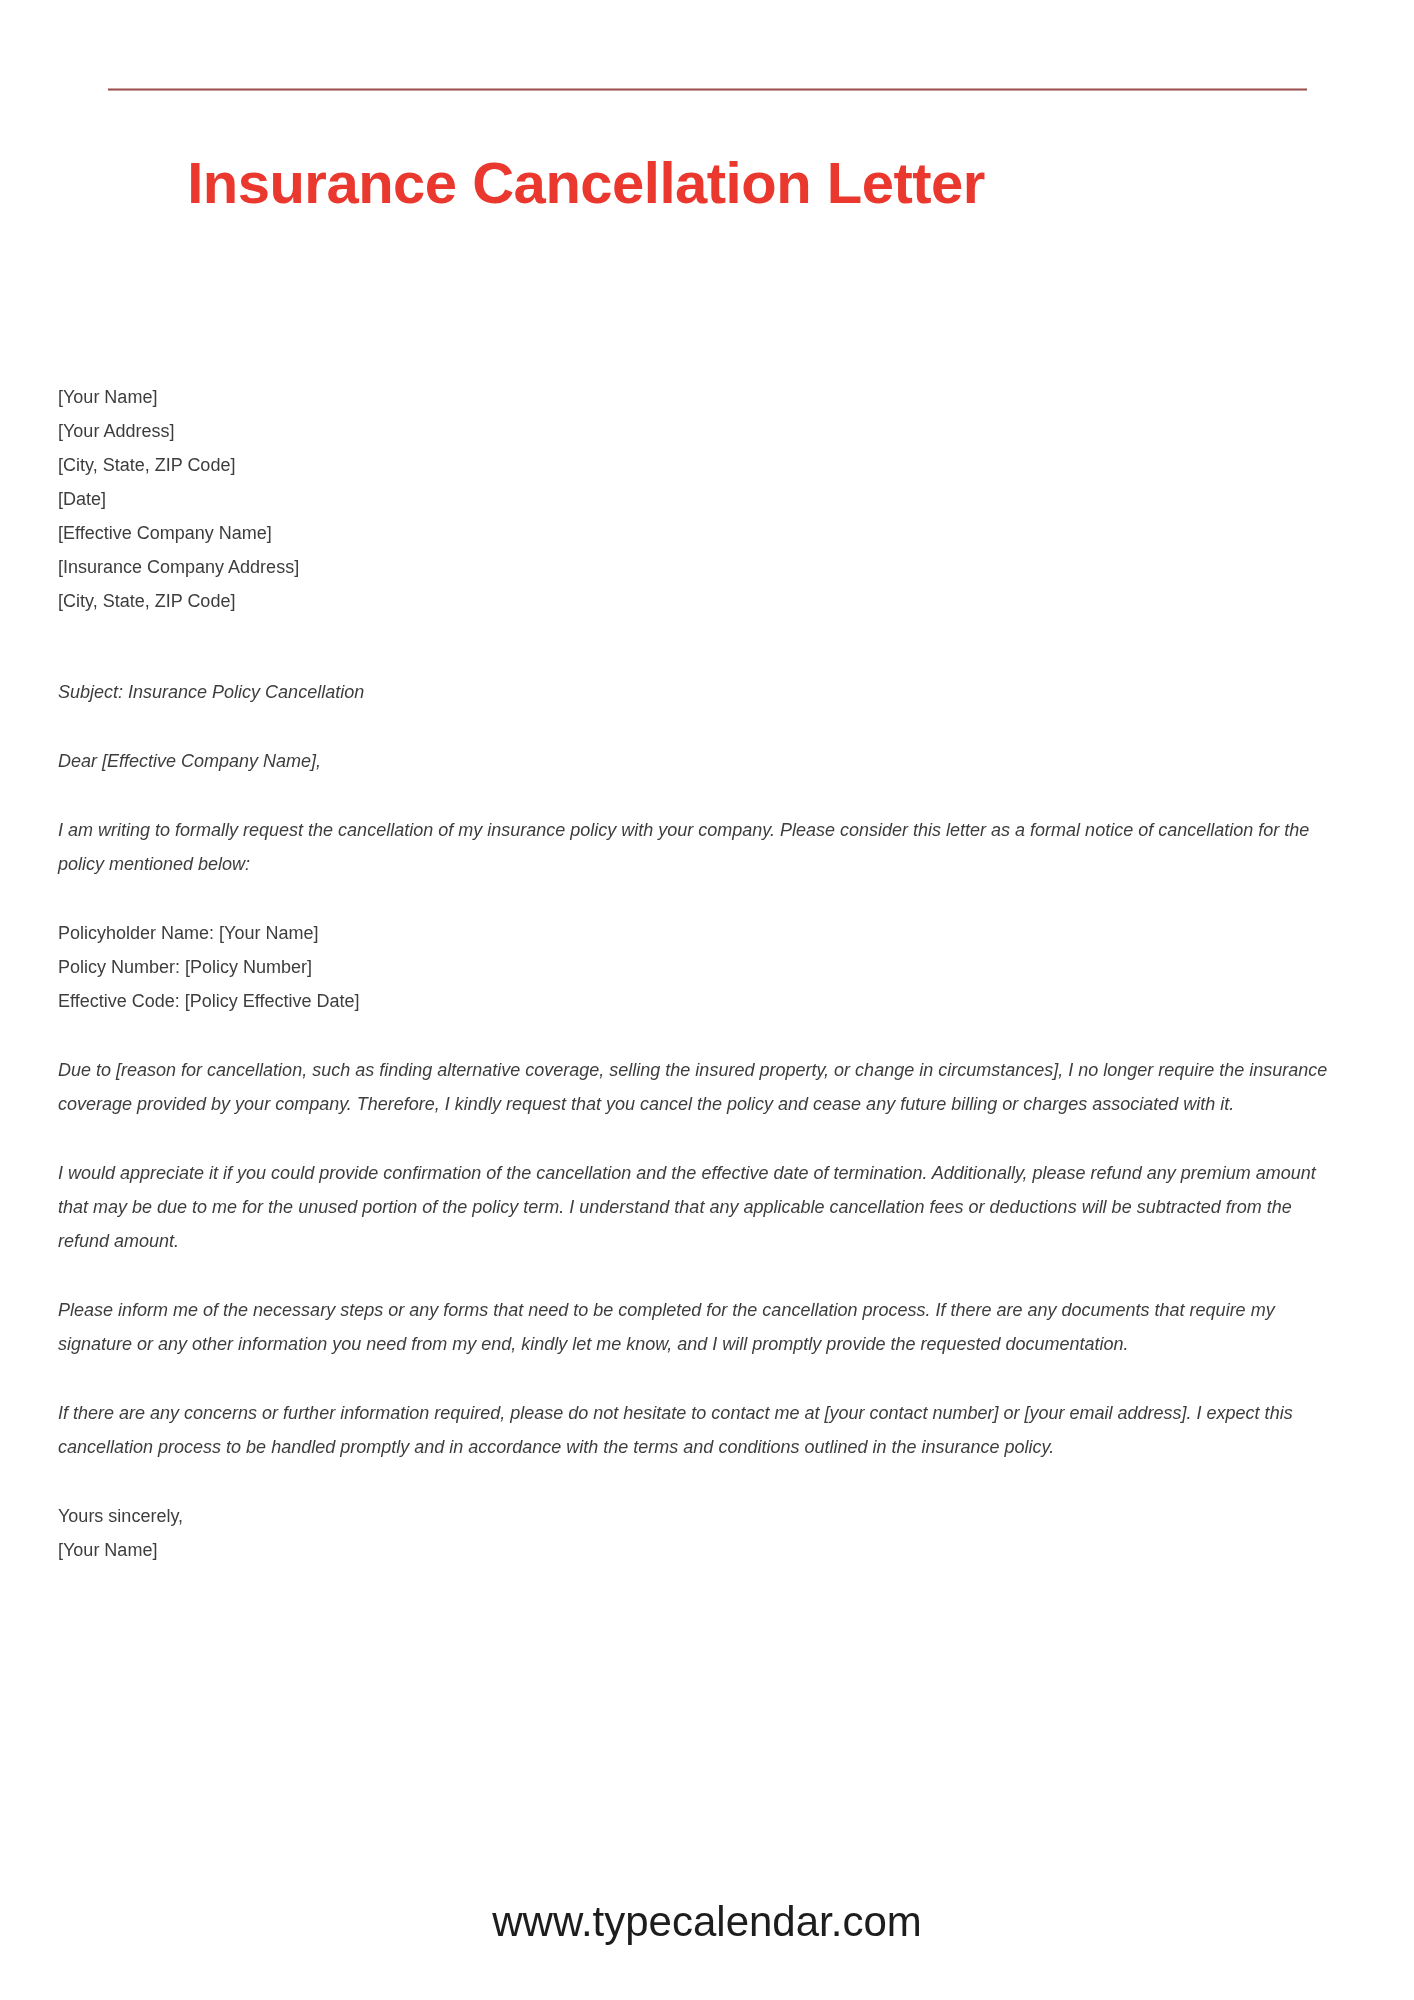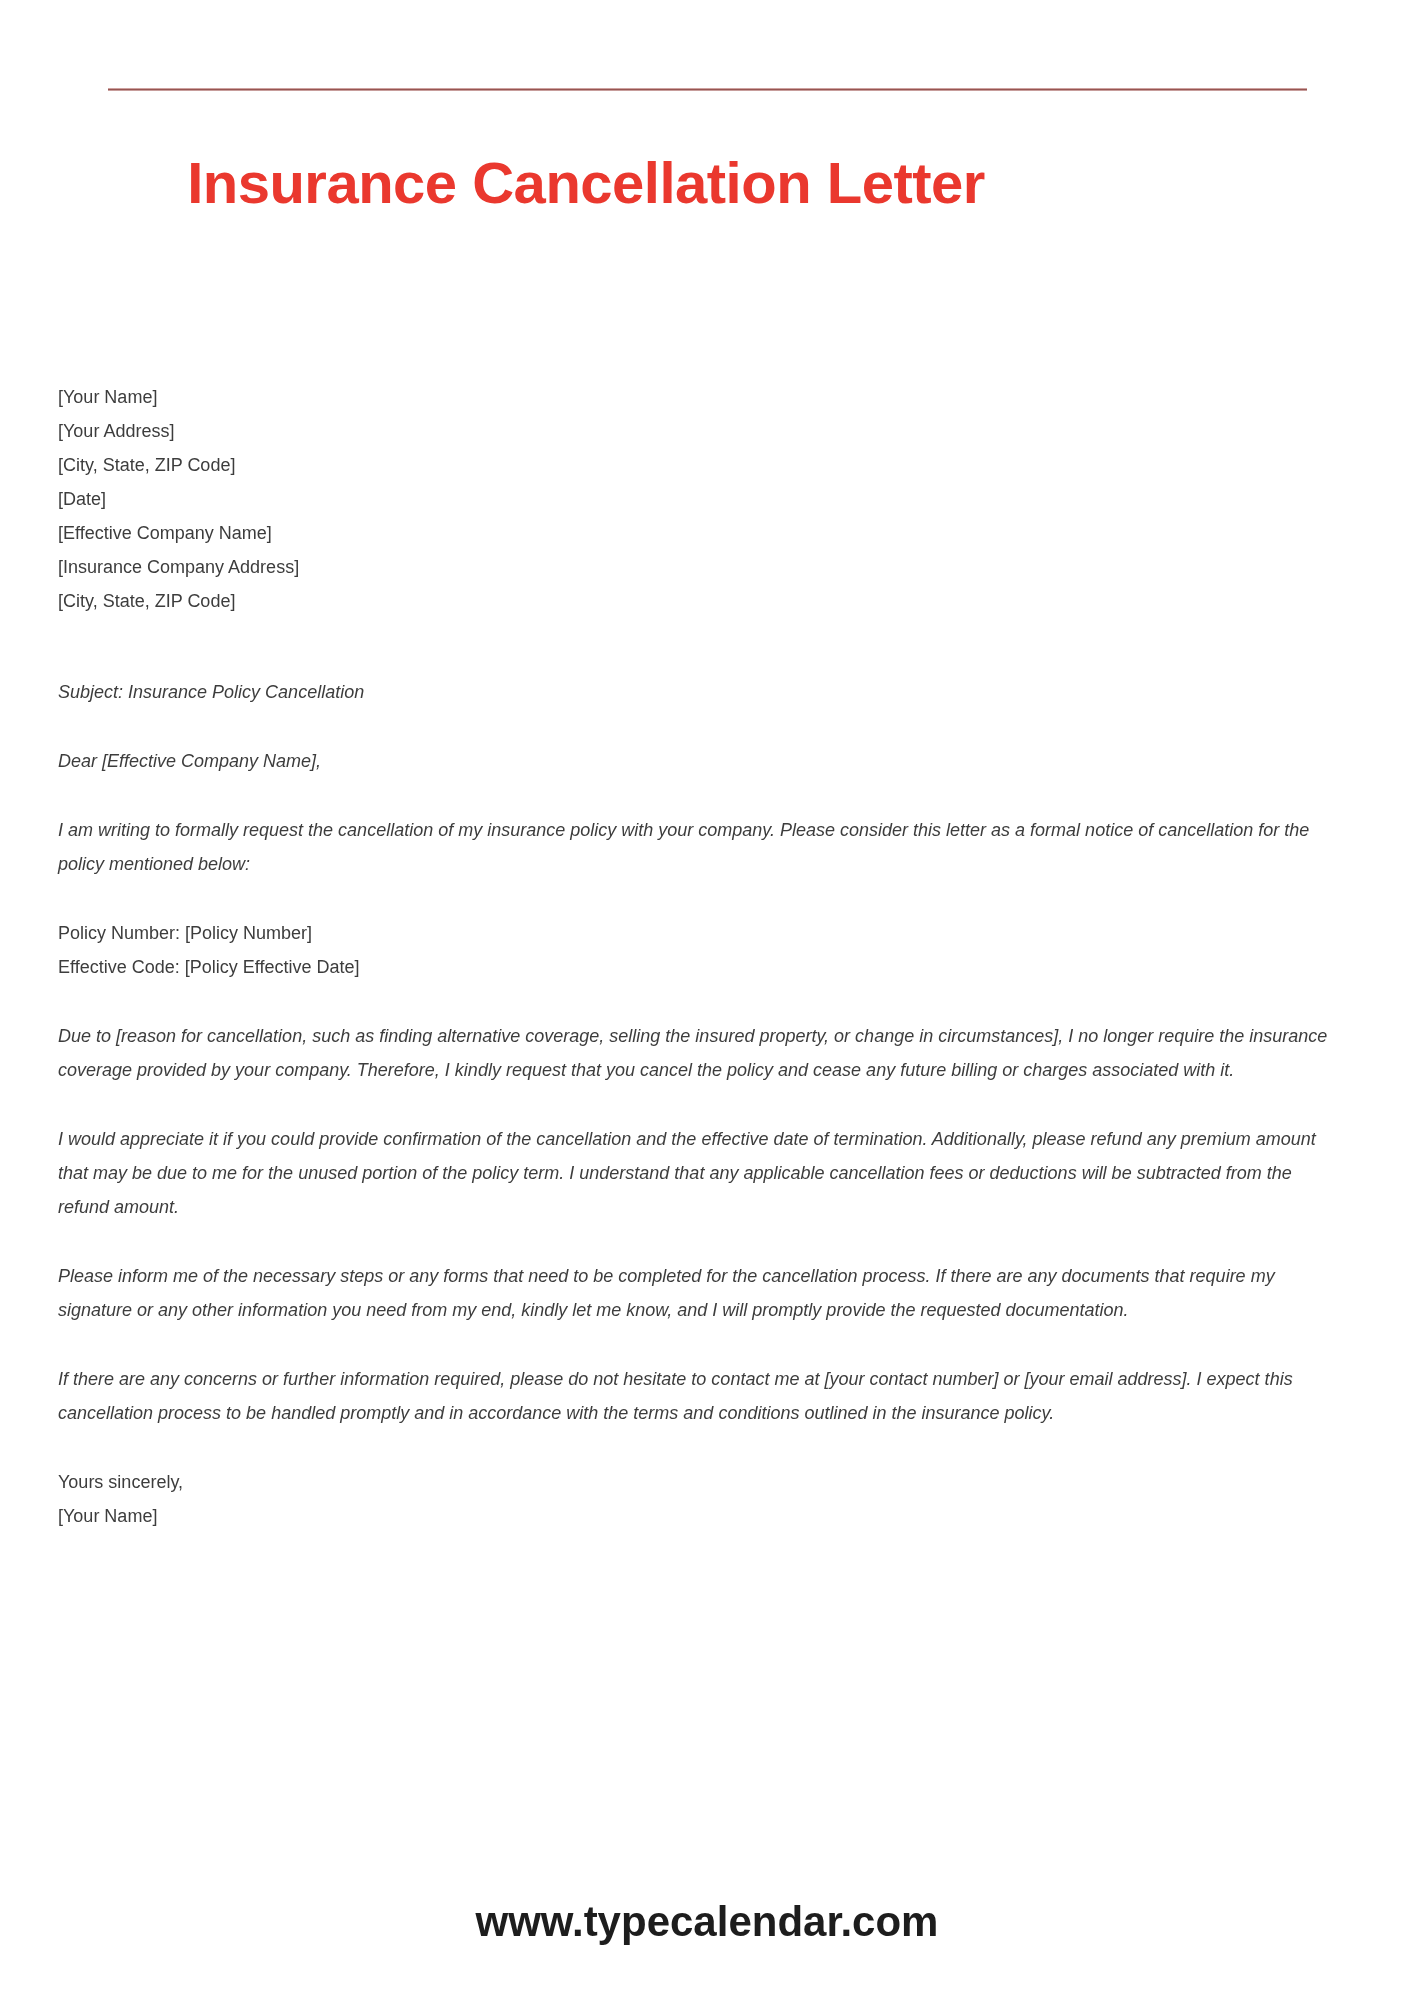--- a/index.html
+++ b/index.html
@@ -51,21 +51,20 @@
   .line { display: block; }
   .footer {
     position: absolute;
     top: 1897px;
     left: 0;
     width: 1414px;
     text-align: center;
     font-size: 42px;
     line-height: 50px;
     color: #1d1d1d;
-    font-weight: bold;
   }
 </style>
 </head>
 <body>
 
 <div class="page">
 
   <div class="rule"></div>
 
   <h1 class="title">Insurance Cancellation Letter</h1>
@@ -82,20 +81,21 @@
       <span class="line">[City, State, ZIP Code]</span>
     </div>
 
     <p>Subject: Insurance Policy Cancellation</p>
 
     <p>Dear [Effective Company Name],</p>
 
     <p>I am writing to formally request the cancellation of my insurance policy with your company. Please consider this letter as a formal notice of cancellation for the policy mentioned below:</p>
 
     <div class="block">
+      <span class="line">Policyholder Name: [Your Name]</span>
       <span class="line">Policy Number: [Policy Number]</span>
       <span class="line">Effective Code: [Policy Effective Date]</span>
     </div>
 
     <p>Due to [reason for cancellation, such as finding alternative coverage, selling the insured property, or change in circumstances], I no longer require the insurance coverage provided by your company. Therefore, I kindly request that you cancel the policy and cease any future billing or charges associated with it.</p>
 
     <p>I would appreciate it if you could provide confirmation of the cancellation and the effective date of termination. Additionally, please refund any premium amount that may be due to me for the unused portion of the policy term. I understand that any applicable cancellation fees or deductions will be subtracted from the refund amount.</p>
 
     <p>Please inform me of the necessary steps or any forms that need to be completed for the cancellation process. If there are any documents that require my signature or any other information you need from my end, kindly let me know, and I will promptly provide the requested documentation.</p>
 

